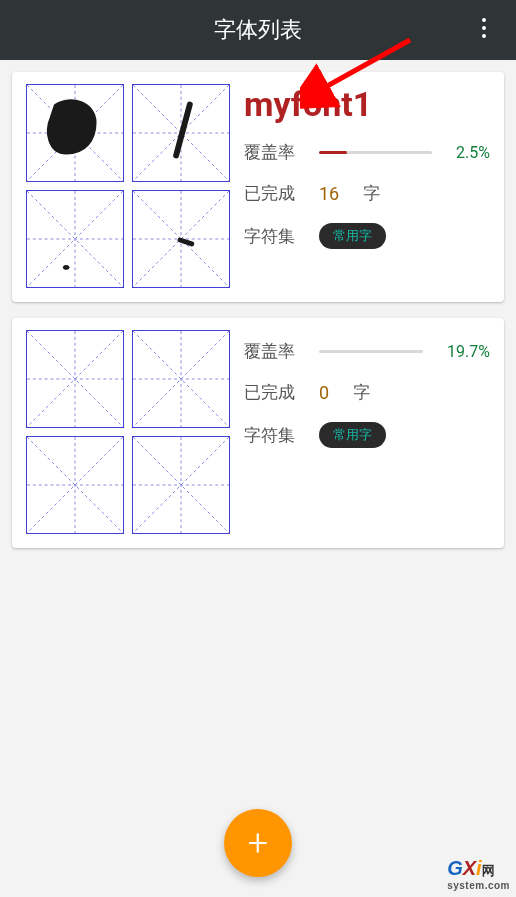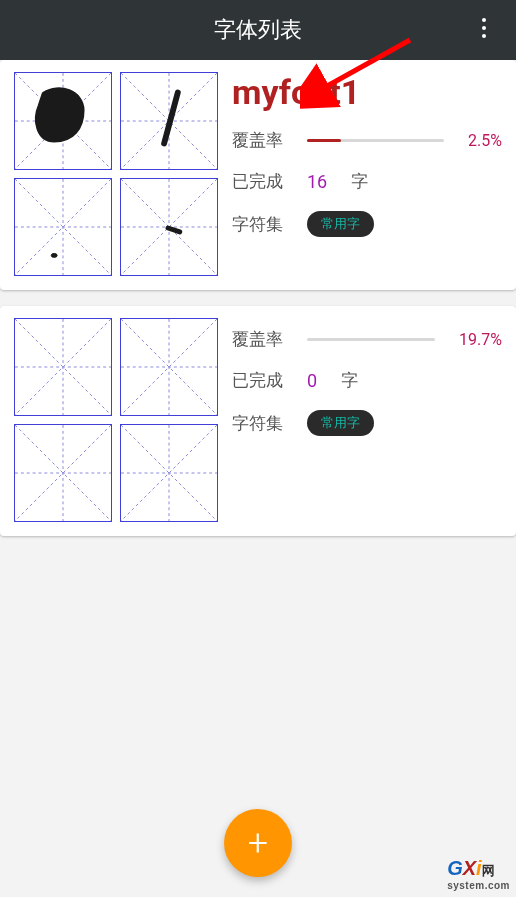--- a/index.html
+++ b/index.html
@@ -40,21 +40,21 @@
     flex-direction: column;
     gap: 4px;
   }
   .menu-dots span {
     width: 4px;
     height: 4px;
     background: #fff;
     border-radius: 50%;
   }
   .list {
-    padding: 0;
+    padding: 12px;
   }
   .card {
     background: #fff;
     border-radius: 4px;
     box-shadow: 0 1px 3px rgba(0,0,0,0.15), 0 1px 2px rgba(0,0,0,0.1);
     margin-bottom: 16px;
     padding: 12px 14px 14px 14px;
     display: flex;
     gap: 14px;
     cursor: pointer;
@@ -111,22 +111,22 @@
     background: #d8d8d8;
     position: relative;
     border-radius: 2px;
   }
   .progress-fill {
     position: absolute;
     left: 0; top: 0; bottom: 0;
     background: #b02121;
     border-radius: 2px;
   }
-  .pct { color: #be185d; font-size: 16px; white-space: nowrap; }
-  .count { color: #a21caf; font-size: 18px; }
+  .pct { color: #15803d; font-size: 16px; white-space: nowrap; }
+  .count { color: #a16207; font-size: 18px; }
   .chip {
     background: #2a2a2a;
     color: #14b8a6;
     border-radius: 14px;
     padding: 4px 14px;
     font-size: 13px;
     display: inline-block;
   }
   .arrow {
     position: absolute;

